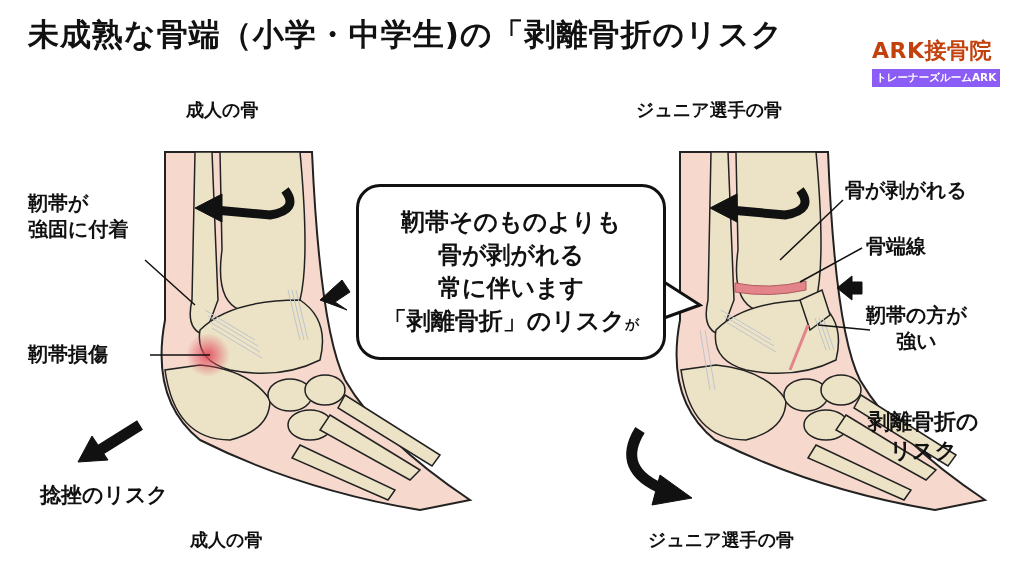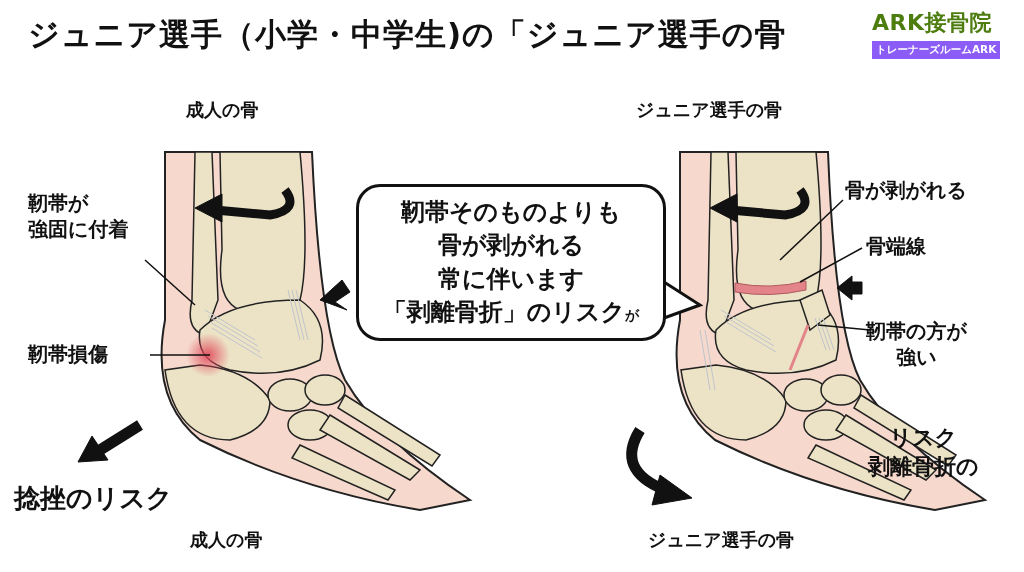--- a/index.html
+++ b/index.html
@@ -1,26 +1,26 @@
 <!DOCTYPE html>
 <html><head>
 <meta charset="utf-8">
 <style>
   * { box-sizing: border-box; margin: 0; padding: 0; }
   html, body { width: 1024px; height: 572px; background: #ffffff; overflow: hidden; }
   body { position: relative; font-family: "DejaVu Sans", "Liberation Sans", sans-serif; color: #111; }
   .abs { position: absolute; }
   .title { left: 28px; top: 14px; font-size: 31px; font-weight: bold; letter-spacing: 1px; white-space: nowrap; }
   .logo { left: 872px; top: 8px; width: 150px; }
-  .logo-main { font-size: 22px; font-weight: bold; color: #4d7c0f; letter-spacing: 0.5px; white-space: nowrap; }
+  .logo-main { font-size: 22px; font-weight: bold; color: #c2410c; letter-spacing: 0.5px; white-space: nowrap; margin-top: 28px; }
   .logo-sub { margin-top: 2px; background: #8b5cf6; color: #fff; font-size: 10.5px; font-weight: bold; padding: 2px 4px; white-space: nowrap; display: inline-block; }
   .heading { font-size: 18px; font-weight: bold; white-space: nowrap; }
   .label { font-size: 20px; font-weight: bold; line-height: 1.3; white-space: nowrap; }
-  .label.center { text-align: center; margin-top: 16px; }
-  .bubble { left: 356px; top: 184px; width: 310px; height: 157px; border: 3px solid #111; border-radius: 24px; background: #fff;
+  .label.center { text-align: center; }
+  .bubble { left: 356px; top: 184px; width: 310px; height: 176px; border: 3px solid #111; border-radius: 24px; background: #fff;
     display: flex; flex-direction: column; align-items: center; justify-content: center; }
   .bubble-line { font-size: 24px; font-weight: bold; line-height: 1.38; white-space: nowrap; }
   .bubble-line small { font-size: 14px; }
   svg.ill { position: absolute; left: 0; top: 0; }
 </style>
 </head>
 <body>
 
 <svg class="ill" width="1024" height="572" viewBox="0 0 1024 572">
   <defs>
@@ -122,47 +122,47 @@
     <line x1="145" y1="260" x2="195" y2="305"></line>
     <line x1="150" y1="355" x2="210" y2="355"></line>
     <line x1="843" y1="200" x2="780" y2="260"></line>
     <line x1="862" y1="248" x2="800" y2="282"></line>
     <line x1="870" y1="330" x2="818" y2="325"></line>
   </g>
 
   <path d="M664 282 L700 305 L664 318" fill="#fff" stroke="#111" stroke-width="3"></path>
 </svg>
 
-<div class="abs title">ジュニア選手（小学・中学生)の「ジュニア選手の骨</div>
+<div class="abs title">未成熟な骨端（小学・中学生)の「剥離骨折のリスク</div>
 
 <div class="abs logo">
   <div class="logo-main">ARK接骨院</div>
   <div class="logo-sub">トレーナーズルームARK</div>
 </div>
 
 <div class="abs heading" style="left:186px; top:98px;">成人の骨</div>
 <div class="abs label" style="left:28px; top:190px;">
   <div>靭帯が</div>
   <div>強固に付着</div>
 </div>
 <div class="abs label" style="left:28px; top:341px;">靭帯損傷</div>
-<div class="abs label" style="left:14px; top:482px; font-size:26px;">捻挫のリスク</div>
+<div class="abs label" style="left:40px; top:482px; font-size:21px;">捻挫のリスク</div>
 <div class="abs heading" style="left:190px; top:528px;">成人の骨</div>
 
 <div class="abs bubble">
   <div class="bubble-line">靭帯そのものよりも</div>
   <div class="bubble-line">骨が剥がれる</div>
   <div class="bubble-line">常に伴います</div>
   <div class="bubble-line"><span>「剥離骨折」のリスク</span><small>が</small></div>
 </div>
 
 <div class="abs heading" style="left:636px; top:98px;">ジュニア選手の骨</div>
 <div class="abs label" style="left:845px; top:177px;">骨が剥がれる</div>
 <div class="abs label" style="left:866px; top:233px;">骨端線</div>
 <div class="abs label center" style="left:866px; top:302px;">
   <div>靭帯の方が</div>
   <div>強い</div>
 </div>
 <div class="abs label center" style="left:868px; top:408px; font-size:22px;">
+  <div>剥離骨折の</div>
   <div>リスク</div>
-  <div>剥離骨折の</div>
 </div>
 <div class="abs heading" style="left:648px; top:528px;">ジュニア選手の骨</div>
 
 </body></html>

